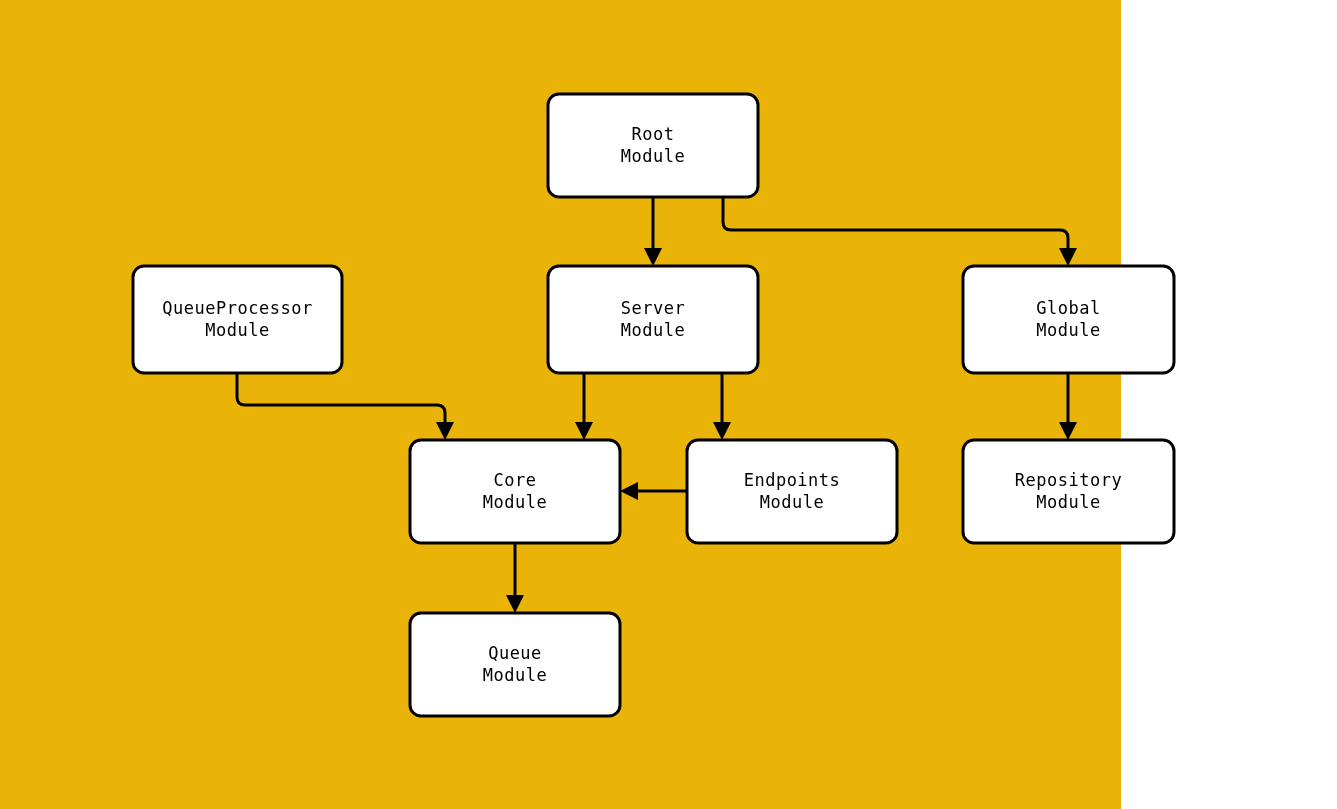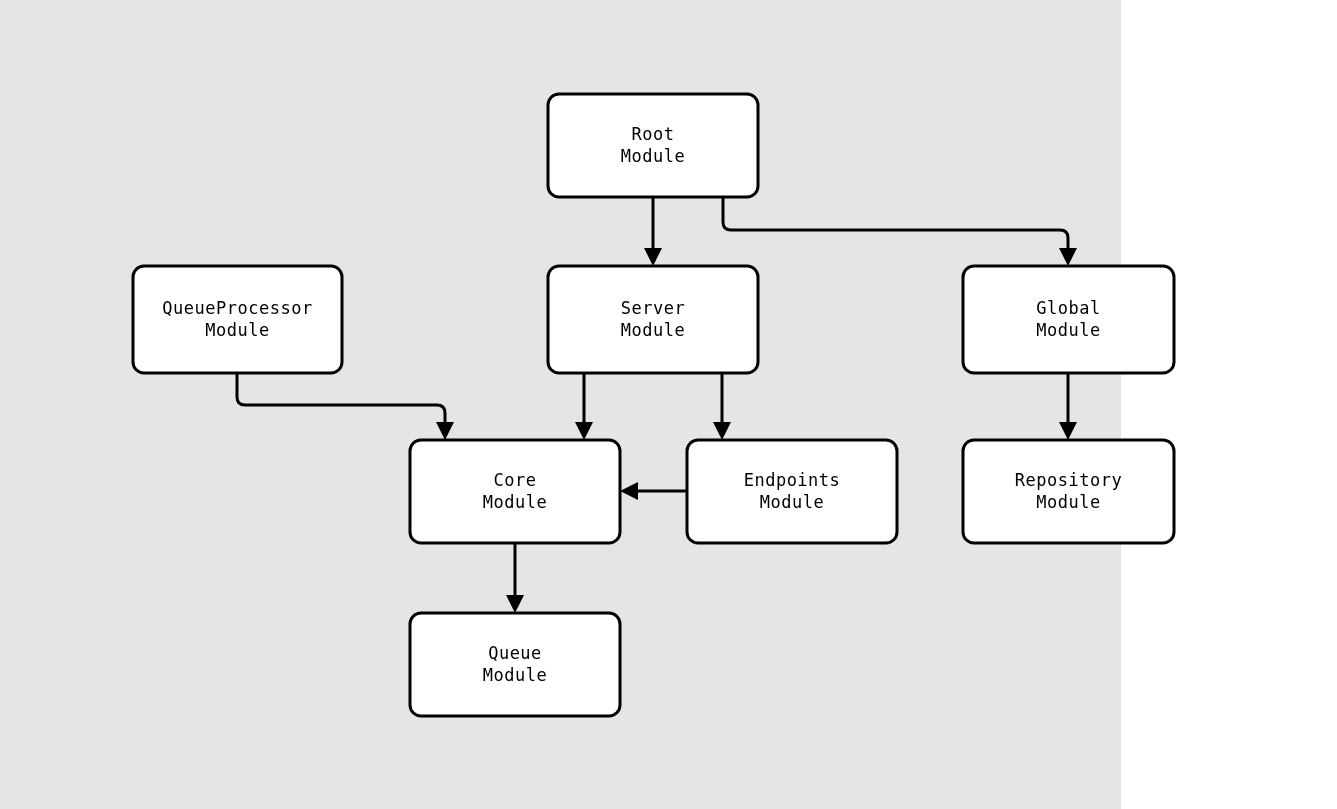--- a/index.html
+++ b/index.html
@@ -10,21 +10,21 @@
   body {
     width: 1337px;
     height: 809px;
     font-family: "DejaVu Sans Mono", "Liberation Mono", monospace;
     overflow: hidden;
   }
   #diagram-root {
     position: relative;
     width: 1121px;
     height: 809px;
-    background: #e5e5e5;
+    background: #eab308;
   }
   svg.diagram-canvas {
     display: block;
     width: 1337px;
     height: 809px;
   }
   .node-box {
     fill: #ffffff;
     stroke: #000000;
     stroke-width: 3;

